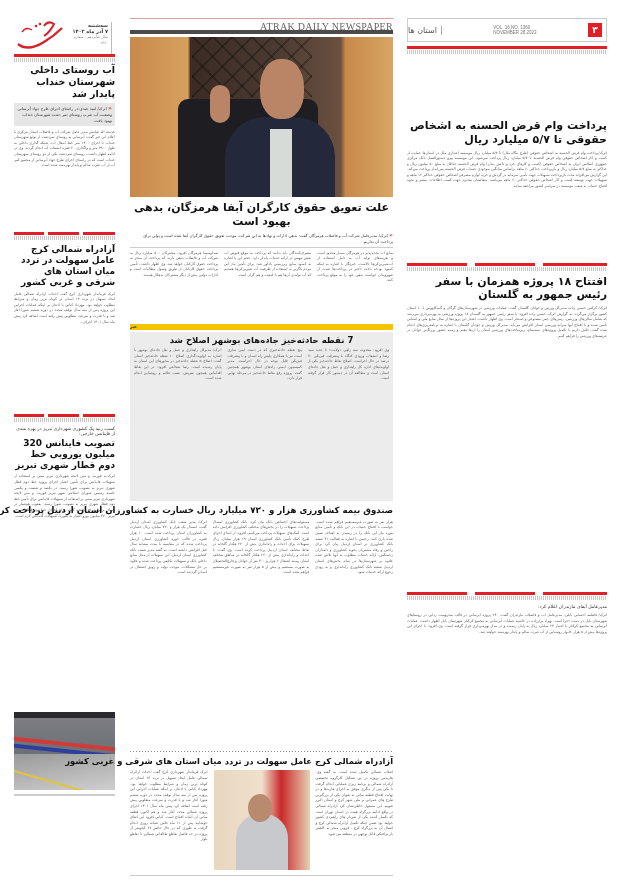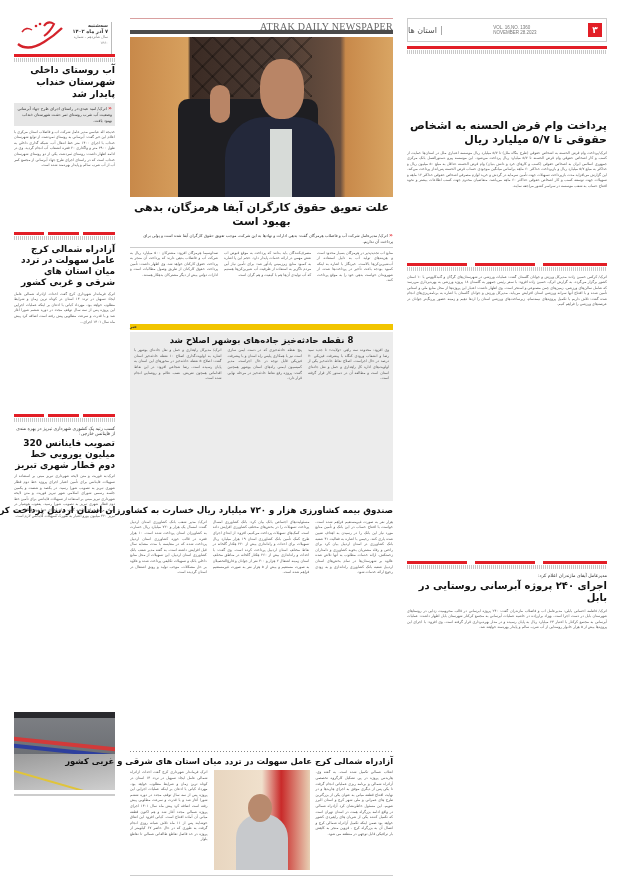--- a/index.html
+++ b/index.html
@@ -167,21 +167,21 @@
       <p class="body-text">مصرف‌کنندگان باید بدانند که پرداخت به موقع قبوض آب نقش مهمی در ارائه خدمات پایدار دارد. حجم این پا اشاره به کمبود منابع زیرزمینی یادآور شد: برای تأمین نیاز آبی مردم ناگزیر به استفاده از ظرفیت آب شیرین‌کن‌ها هستیم که آب تولیدی آن‌ها هم با کیفیت و هم گران است.</p>
       <p class="body-text">منابع آب تجدیدپذیر در هرمزگان بسیار محدود است و هزینه‌های تولید آب به دلیل استفاده از آب‌شیرین‌کن‌ها بالاست. خبرنگار با اشاره به اینکه کمبود بودجه باعث تأخیر در پرداخت‌ها شده، از شهروندان خواست بدهی خود را به موقع پرداخت کنند.</p>
     </div>
   </article>
 
   <div class="yellow-bar" style="margin-top:3px;">
     <span>خبر</span>
   </div>
 
   <article class="grey-panel" style="margin-top:2px;">
-    <h2 class="headline" style="font-size:8.5px;text-align:center;">8 نقطه حادثه‌خیز جاده‌های بوشهر اصلاح شد</h2>
+    <h2 class="headline" style="font-size:8.5px;text-align:center;">7 نقطه حادثه‌خیز جاده‌های بوشهر اصلاح شد</h2>
     <div class="cols3" style="margin-top:3px;height:150px;overflow:hidden;">
       <p class="body-text">اترک/ مدیرکل راهداری و حمل و نقل جاده‌ای بوشهر با اشاره به اولویت‌گذاری اصلاح ۱۰ نقطه حادثه‌خیز استان گفت: اصلاح ۵ نقطه حادثه‌خیز در محورهای این استان به پایان رسیده است. رضا شجاعی افزود: در این نقاط اقداماتی همچون تعریض، نصب علائم و روشنایی انجام شده است.</p>
       <p class="body-text">پنج نقطه حادثه‌خیزی که در دست ایمن سازی است نیز با همکاری پلیس راه استان و با پیشرفت فیزیکی قابل توجه در حال اجراست. مدیر کمیسیون ایمنی راه‌های استان بوشهر همچنین گفت: پروژه رفع نقاط حادثه‌خیز در مرحله نهایی قرار دارد.</p>
       <p class="body-text">وی افزود: محدوده سه راهی «ولایت» تا جدید سید رضا و انشعاب ورودی کنگاه با پیشرفت فیزیکی ۷۰ درصد در حال اجراست. اصلاح نقاط حادثه‌خیز یکی از اولویت‌های اداره کل راهداری و حمل و نقل جاده‌ای استان است و مطالعه آن در دستور کار قرار گرفته است.</p>
     </div>
   </article>
 
   <article style="margin-top:4px;">
     <h2 class="headline" style="font-size:8.6px;text-align:center;white-space:nowrap;">صندوق بیمه کشاورزی هزار و ۷۳۰ میلیارد ریال خسارت به کشاورزان استان اردبیل پرداخت کرد</h2>
     <div class="cols3" style="margin-top:4px;height:228px;overflow:hidden;">
@@ -210,24 +210,24 @@
 <div class="abs col-right rtl" style="top:73px;margin-top:46px;">
   <article>
     <h2 class="headline" style="font-size:11px;">پرداخت وام قرض الحسنه به اشخاص حقوقی تا ۵/۷ میلیارد ریال</h2>
     <p class="body-text" style="margin-top:4px;height:108px;overflow:hidden;">اترک/پرداخت وام قرض الحسنه به اشخاص حقوقی (طرح بنگاه ملل) تا ۵/۷ میلیارد ریال موسسه اعتباری ملل در استان‌ها حمایت از کسب و کار اشخاص حقوقی وام قرض الحسنه تا ۵/۷ میلیارد ریال پرداخت می‌شود. این موسسه پیرو دستورالعمل بانک مرکزی جمهوری اسلامی ایران به اشخاص حقوقی (کسب و کارهای خرد و دانش بنیان) وام قرض الحسنه حداقل به مبلغ ۵۰ میلیون ریال و حداکثر به مبلغ ۵/۷ میلیارد ریال و بازپرداخت حداکثر ۶۰ ماهه براساس میانگین موجودی حساب قرض الحسنه پس‌انداز پرداخت می‌کند. این گزارش می‌افزاید مدت بازپرداخت تسهیلات جهت تأمین سرمایه در گردش و خرید لوازم مصرفی اشخاص حقوقی حداکثر ۱۲ ماهه و تسهیلات جهت توسعه کسب و کار اشخاص حقوقی حداکثر ۶۰ ماهه می‌باشد. متقاضیان محترم جهت کسب اطلاعات بیشتر و نحوه افتتاح حساب به شعب موسسه در سراسر کشور مراجعه نمایند.</p>
   </article>
 
   <div class="red-bar" style="margin-top:4px;background:linear-gradient(90deg,#e21e26 0 30%,#fff 30% 34%,#e21e26 34% 64%,#fff 64% 68%,#e21e26 68%);"></div>
   <div class="dotted-bar" style="margin-top:1px;"></div>
 
   <article style="margin-top:4px;">
+    <h2 class="headline" style="font-size:11px;">افتتاح ۱۸ پروژه همزمان با سفر رئیس جمهور به گلستان</h2>
     <p class="body-text" style="margin-top:4px;height:282px;overflow:hidden;">اترک/ کرکس حسین زاده: مدیرکل ورزش و جوانان گلستان گفت: عملیات ورزشی در شهرستان‌های گرگان و گنبدکاووس با ۱۰ استان کشور برگزار می‌گردد. به گزارش اترک، حسین زاده افزود: با سفر رئیس جمهور به گلستان ۱۸ پروژه ورزشی به بهره‌برداری می‌رسد که شامل سالن‌های ورزشی، زمین‌های چمن مصنوعی و استخر است. وی اظهار داشت: اعتبار این پروژه‌ها از محل منابع ملی و استانی تأمین شده و با افتتاح آنها سرانه ورزشی استان افزایش می‌یابد. مدیرکل ورزش و جوانان گلستان با اشاره به برنامه‌ریزی‌های انجام شده گفت: تلاش داریم با تکمیل پروژه‌های نیمه‌تمام، زیرساخت‌های ورزشی استان را ارتقا دهیم و زمینه حضور پررنگ‌تر جوانان در عرصه‌های ورزشی را فراهم کنیم.</p>
   </article>
 
   <div class="red-bar" style="margin-top:4px;background:linear-gradient(90deg,#e21e26 0 30%,#fff 30% 34%,#e21e26 34% 64%,#fff 64% 68%,#e21e26 68%);"></div>
   <div class="dotted-bar" style="margin-top:1px;"></div>
 
   <article style="margin-top:4px;">
     <div class="kicker">مدیرعامل آبفای مازندران اعلام کرد:</div>
-    <h2 class="headline" style="font-size:10px;margin-top:2px;">اجرای ۲۴۰ پروژه آبرسانی روستایی در بابل</h2>
     <p class="body-text" style="margin-top:4px;height:240px;overflow:hidden;">اترک/ فاطمه احسانی بابلی: مدیرعامل آب و فاضلاب مازندران گفت: ۲۴۰ پروژه آبرسانی در قالب محرومیت زدایی در روستاهای شهرستان بابل در دست اجرا است. بهزاد برارزاده در حاشیه عملیات آبرسانی به مجتمع کرکتار شهرستان بابل اظهار داشت: عملیات آبرسانی به مجتمع کرکتار با اعتبار ۲۴ میلیارد ریال به پایان رسیده و در مدار بهره‌برداری قرار گرفته است. وی افزود: با اجرای این پروژه‌ها بیش از ۵ هزار خانوار روستایی از آب شرب سالم و پایدار بهره‌مند خواهند شد.</p>
   </article>
 </div>
 
 </body></html>

